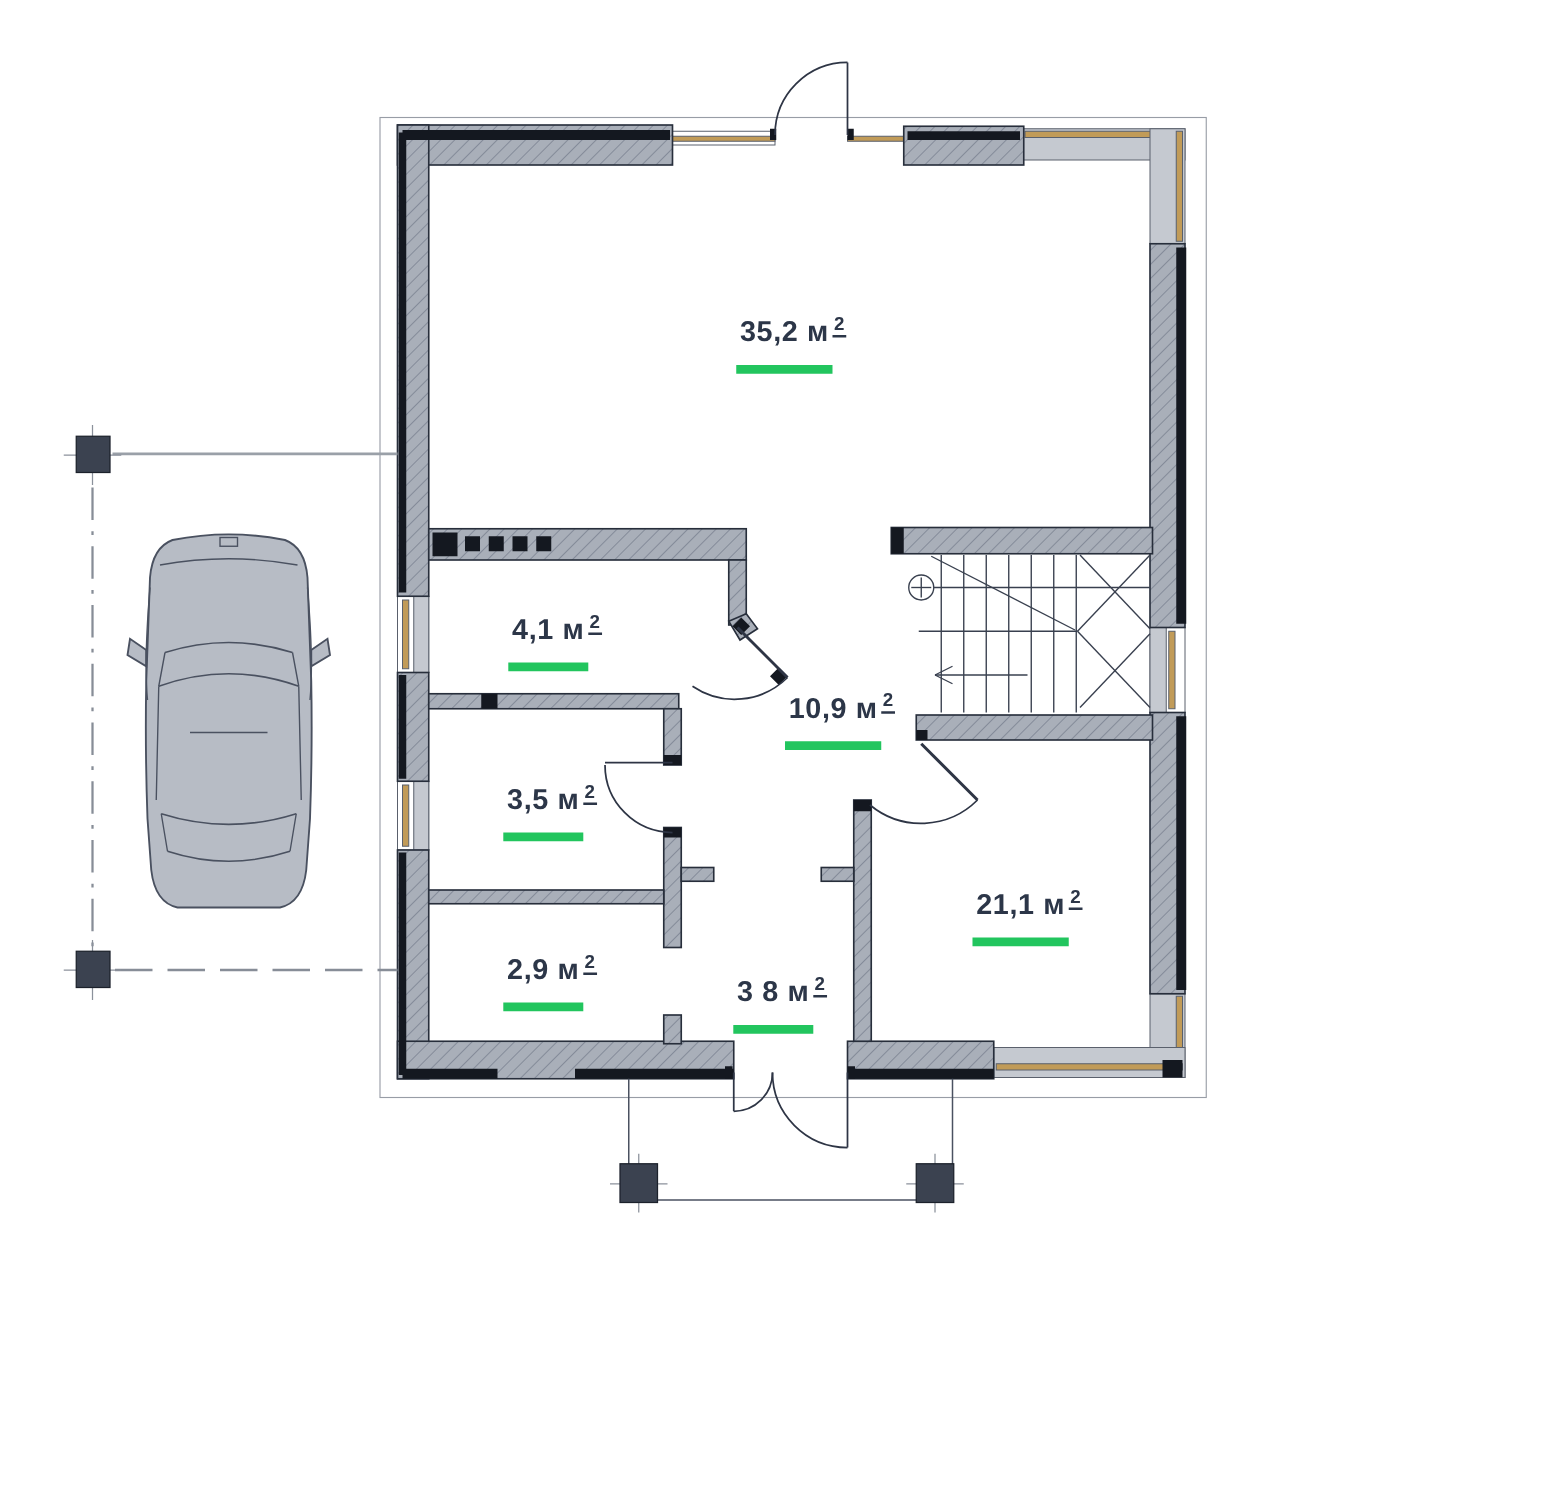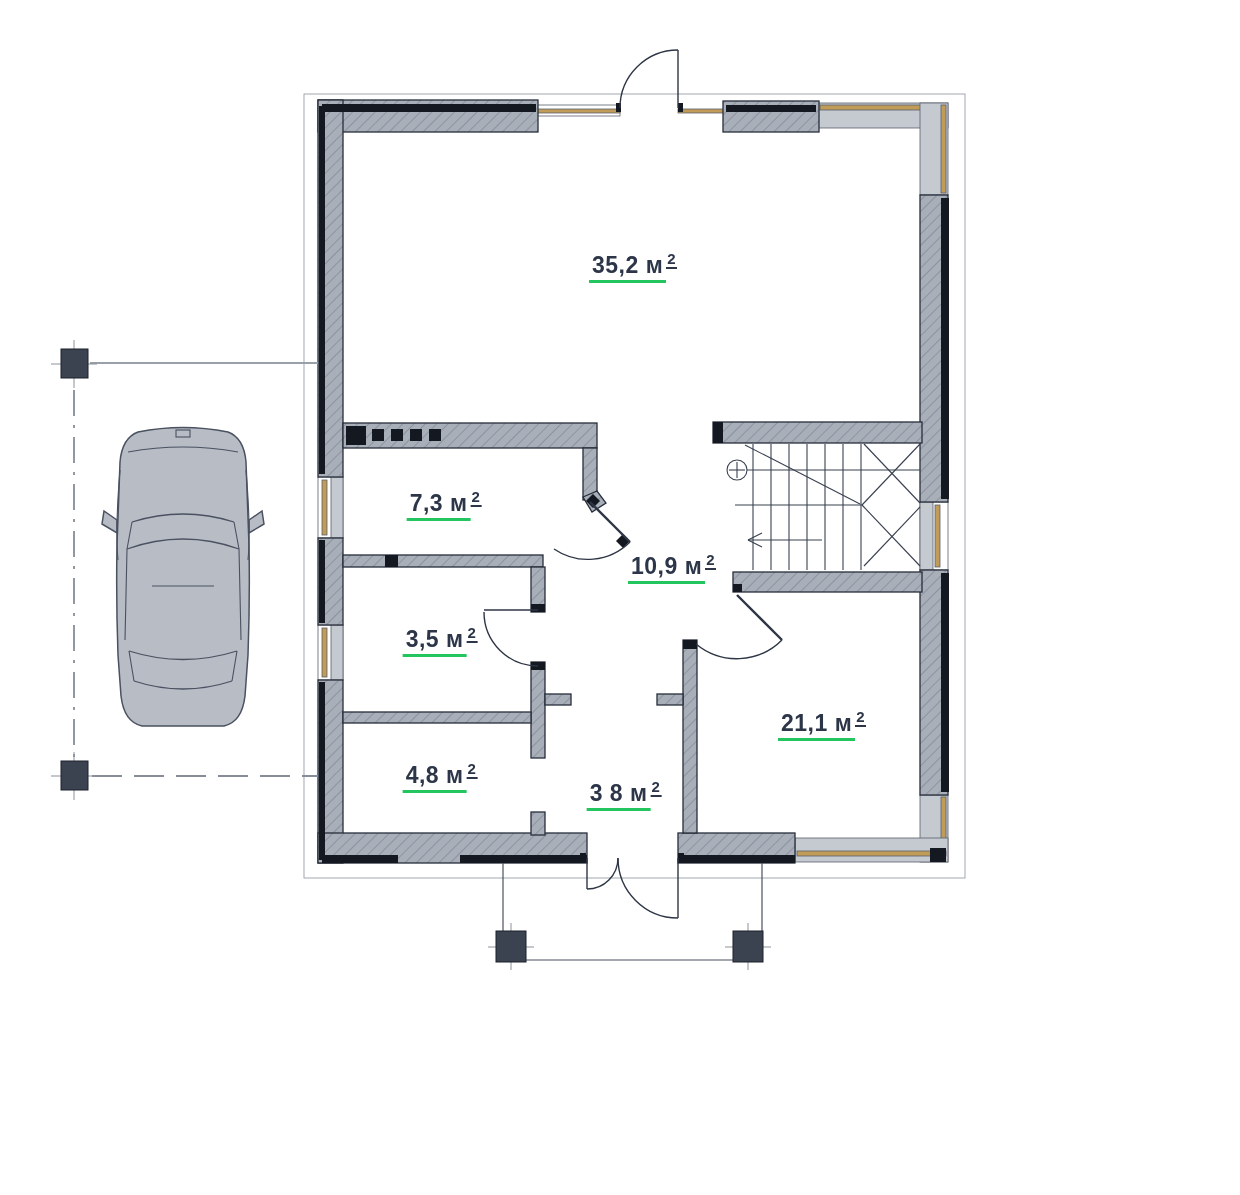--- a/index.html
+++ b/index.html
@@ -1,21 +1,21 @@
 <!DOCTYPE html>
 <html><head>
 <meta charset="utf-8">
 <style>
   html,body{margin:0;padding:0;background:#ffffff;}
   #stage{position:relative;width:1240px;height:1195px;background:#ffffff;overflow:hidden;
          font-family:"Liberation Sans",sans-serif;}
   #plan-svg{position:absolute;left:0;top:0;}
   .room-label{position:absolute;transform:translateX(-50%);white-space:nowrap;
       font-weight:bold;font-size:23px;color:#2c3648;letter-spacing:.5px;}
-  .room-label .val{border-bottom:3px solid #22c55e;padding:0 3px 2px 3px;}
+  .room-label .val{border-bottom:7px solid #22c55e;padding:0 3px 14px 3px;}
   .room-label .sup{font-size:15px;vertical-align:super;border-bottom:2px solid #2c3648;
       line-height:0;padding:0 1px;}
 </style>
 </head>
 <body>
 
 <div id="stage">
 
 <svg id="plan-svg" width="1240" height="1195" viewBox="0 0 1240 1195">
   <defs>
@@ -234,27 +234,27 @@
     <polygon points="249,520 262,511 264,524 249,533" fill="#b7bcc5"></polygon>
     <rect x="176" y="430" width="14" height="7" stroke-width="1.1"></rect>
     <path d="M120,470 Q115,530 118,560 M246,470 Q251,530 248,560" stroke-width="1.1"></path>
   </g>
 </svg>
 
 <div class="room-label" style="left:633px;top:252px">
   <span class="val">35,2 м</span><span class="sup">2</span>
 </div>
 <div class="room-label" style="left:444px;top:490px">
-  <span class="val">7,3 м</span><span class="sup">2</span>
+  <span class="val">4,1 м</span><span class="sup">2</span>
 </div>
 <div class="room-label" style="left:440px;top:626px">
   <span class="val">3,5 м</span><span class="sup">2</span>
 </div>
 <div class="room-label" style="left:440px;top:762px">
-  <span class="val">4,8 м</span><span class="sup">2</span>
+  <span class="val">2,9 м</span><span class="sup">2</span>
 </div>
 <div class="room-label" style="left:672px;top:553px">
   <span class="val">10,9 м</span><span class="sup">2</span>
 </div>
 <div class="room-label" style="left:624px;top:780px">
   <span class="val">3 8 м</span><span class="sup">2</span>
 </div>
 <div class="room-label" style="left:822px;top:710px">
   <span class="val">21,1 м</span><span class="sup">2</span>
 </div>

